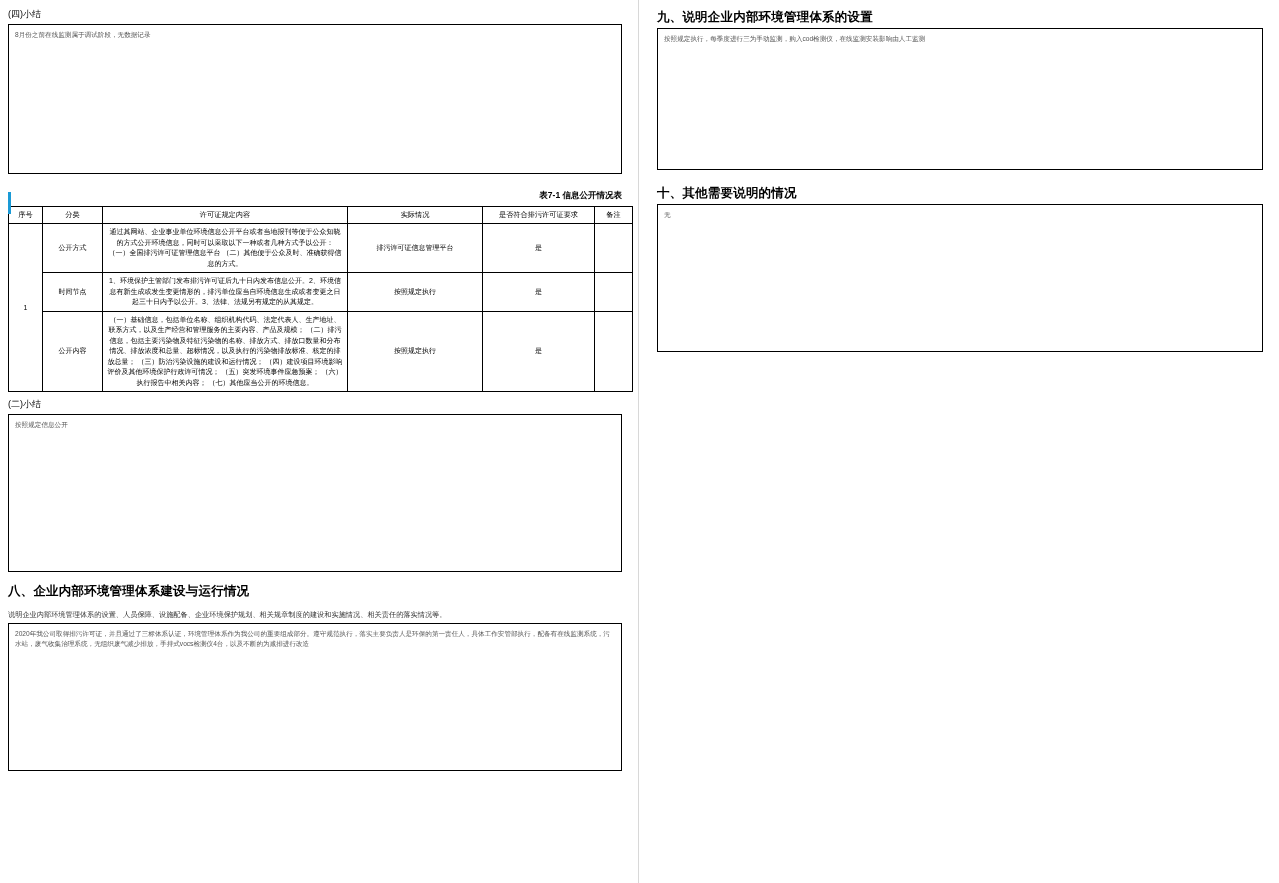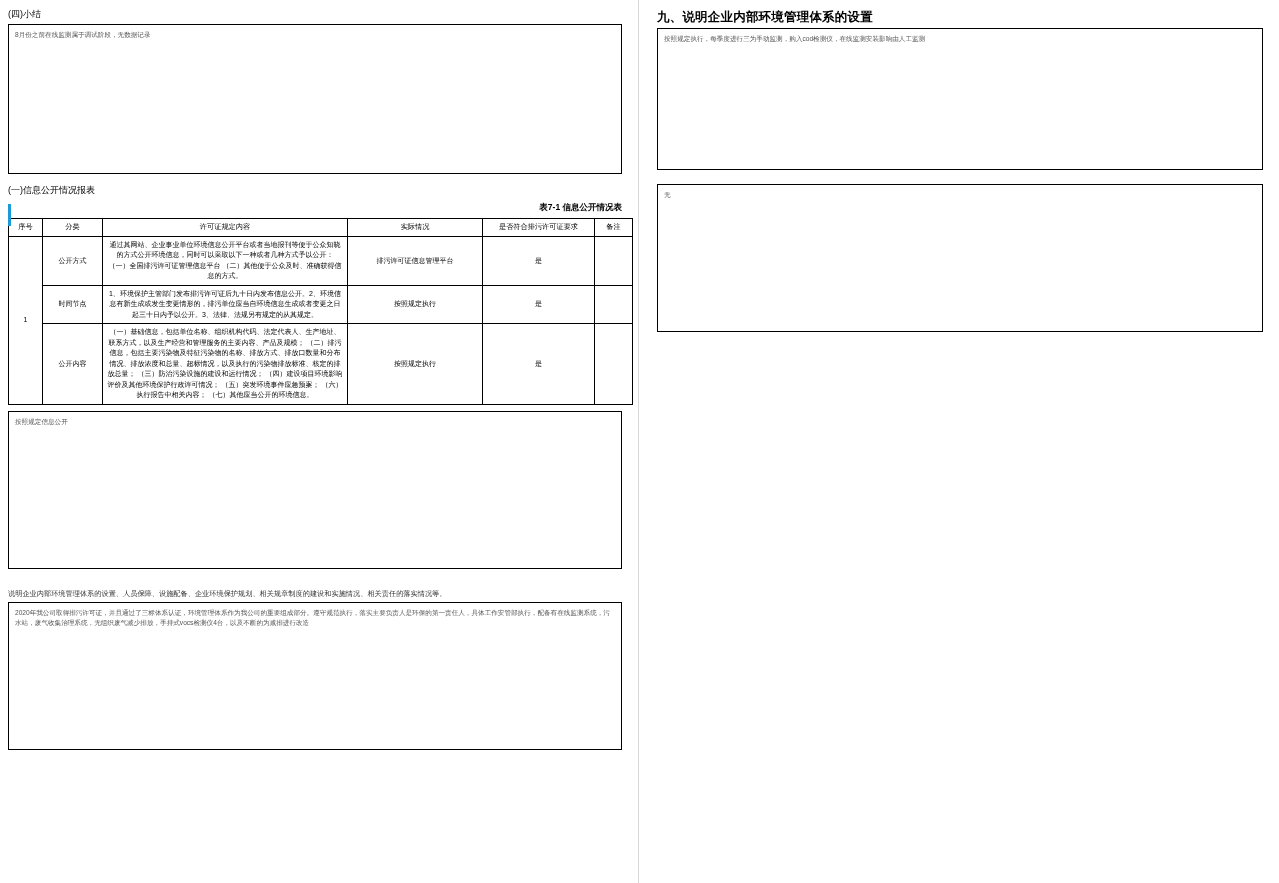--- a/index.html
+++ b/index.html
@@ -136,21 +136,20 @@
 
   <div class="col-left">
 
     <div class="sec-h2">(四)小结</div>
     <div class="tbox h150">
       <span>8月份之前在线监测属于调试阶段，无数据记录</span>
     </div>
 
     <div class="spacer10"></div>
 
-    <div class="sec-h2">(一)信息公开情况报表</div>
 
     <div style="position:relative;">
       <div class="cursor-bar" style="left:0; top:2px;"></div>
       <div class="tbl-title">表7-1 信息公开情况表</div>
     </div>
 
     <table class="data">
       <thead>
         <tr>
           <th class="c-seq">序号</th>
@@ -182,41 +181,44 @@
           <td class="c-req justify">（一）基础信息，包括单位名称、组织机构代码、法定代表人、生产地址、联系方式，以及生产经营和管理服务的主要内容、产品及规模； （二）排污信息，包括主要污染物及特征污染物的名称、排放方式、排放口数量和分布情况、排放浓度和总量、超标情况，以及执行的污染物排放标准、核定的排放总量； （三）防治污染设施的建设和运行情况； （四）建设项目环境影响评价及其他环境保护行政许可情况； （五）突发环境事件应急预案； （六）执行报告中相关内容； （七）其他应当公开的环境信息。</td>
           <td class="c-act">按照规定执行</td>
           <td class="c-comply">是</td>
           <td class="c-remark"></td>
         </tr>
       </tbody>
     </table>
 
     <div class="spacer6"></div>
 
+    <div class="sec-h2">(二)小结</div>
     <div class="tbox h155">
       <span>按照规定信息公开</span>
     </div>
 
     <div class="spacer10"></div>
 
+    <div class="sec-h1">八、企业内部环境管理体系建设与运行情况</div>
     <div class="sec-note">说明企业内部环境管理体系的设置、人员保障、设施配备、企业环境保护规划、相关规章制度的建设和实施情况、相关责任的落实情况等。</div>
     <div class="tbox h148">
       <span>2020年我公司取得排污许可证，并且通过了三标体系认证，环境管理体系作为我公司的重要组成部分。遵守规范执行，落实主要负责人是环保的第一责任人，具体工作安管部执行，配备有在线监测系统，污水站，废气收集治理系统，无组织废气减少排放，手持式vocs检测仪4台，以及不断的为减排进行改造</span>
     </div>
 
   </div>
 
   <div class="col-right">
 
     <div class="sec-h1">九、说明企业内部环境管理体系的设置</div>
     <div class="tbox h140">
       <span>按照规定执行，每季度进行三为手动监测，购入cod检测仪，在线监测安装影响由人工监测</span>
     </div>
 
     <div class="spacer14"></div>
 
+    <div class="sec-h1">十、其他需要说明的情况</div>
     <div class="tbox h148">
       <span>无</span>
     </div>
 
   </div>
 
 </div>
 
 </body></html>

